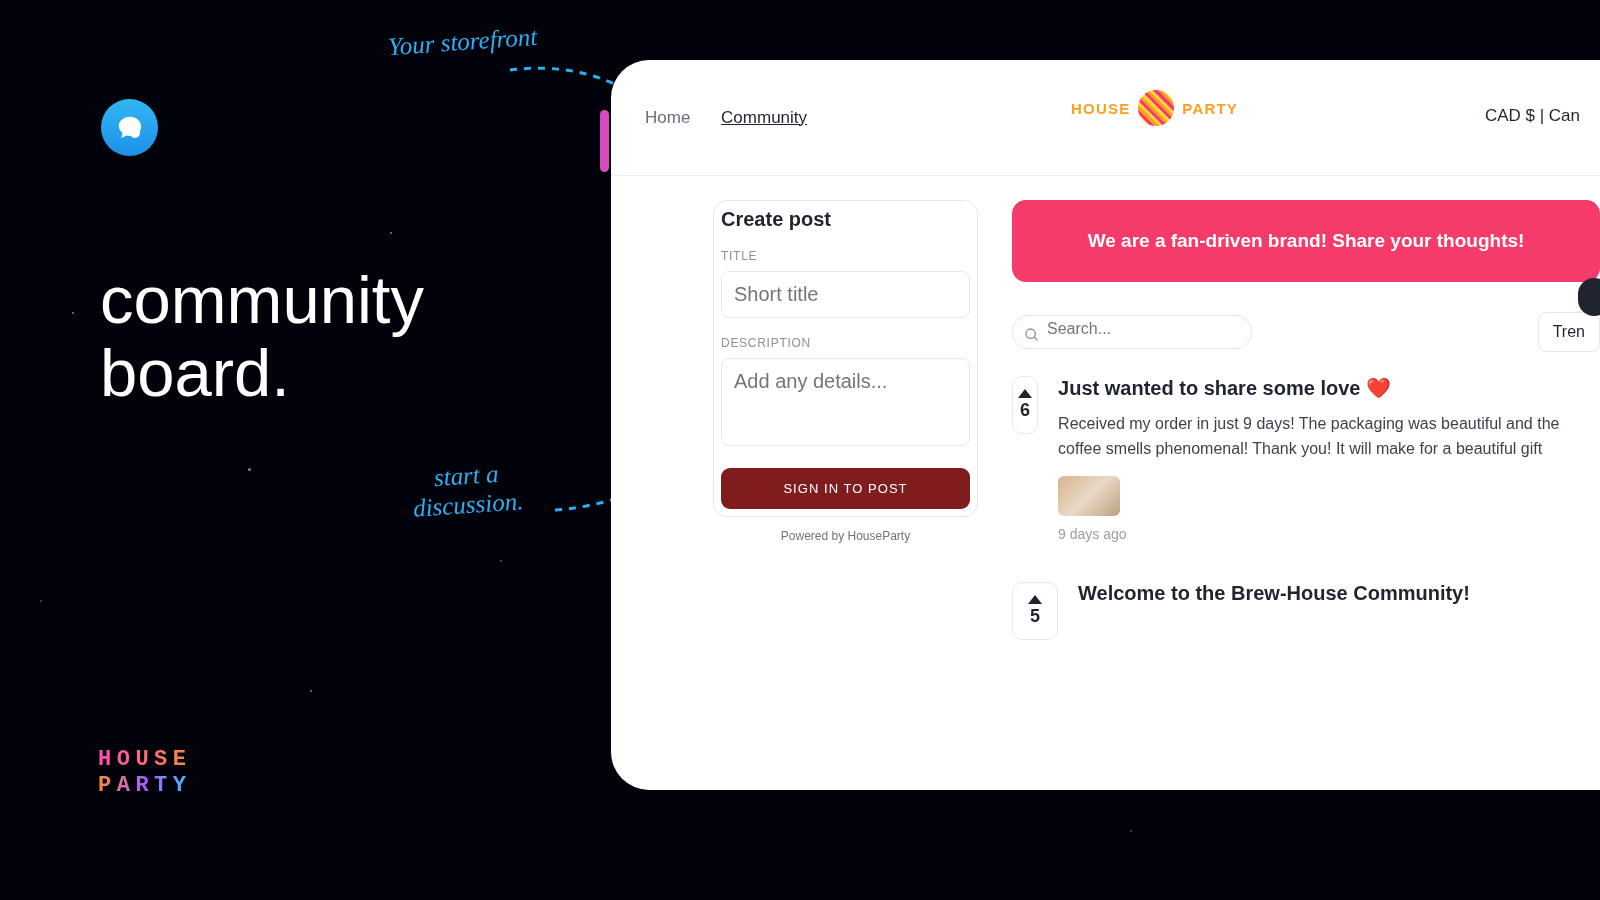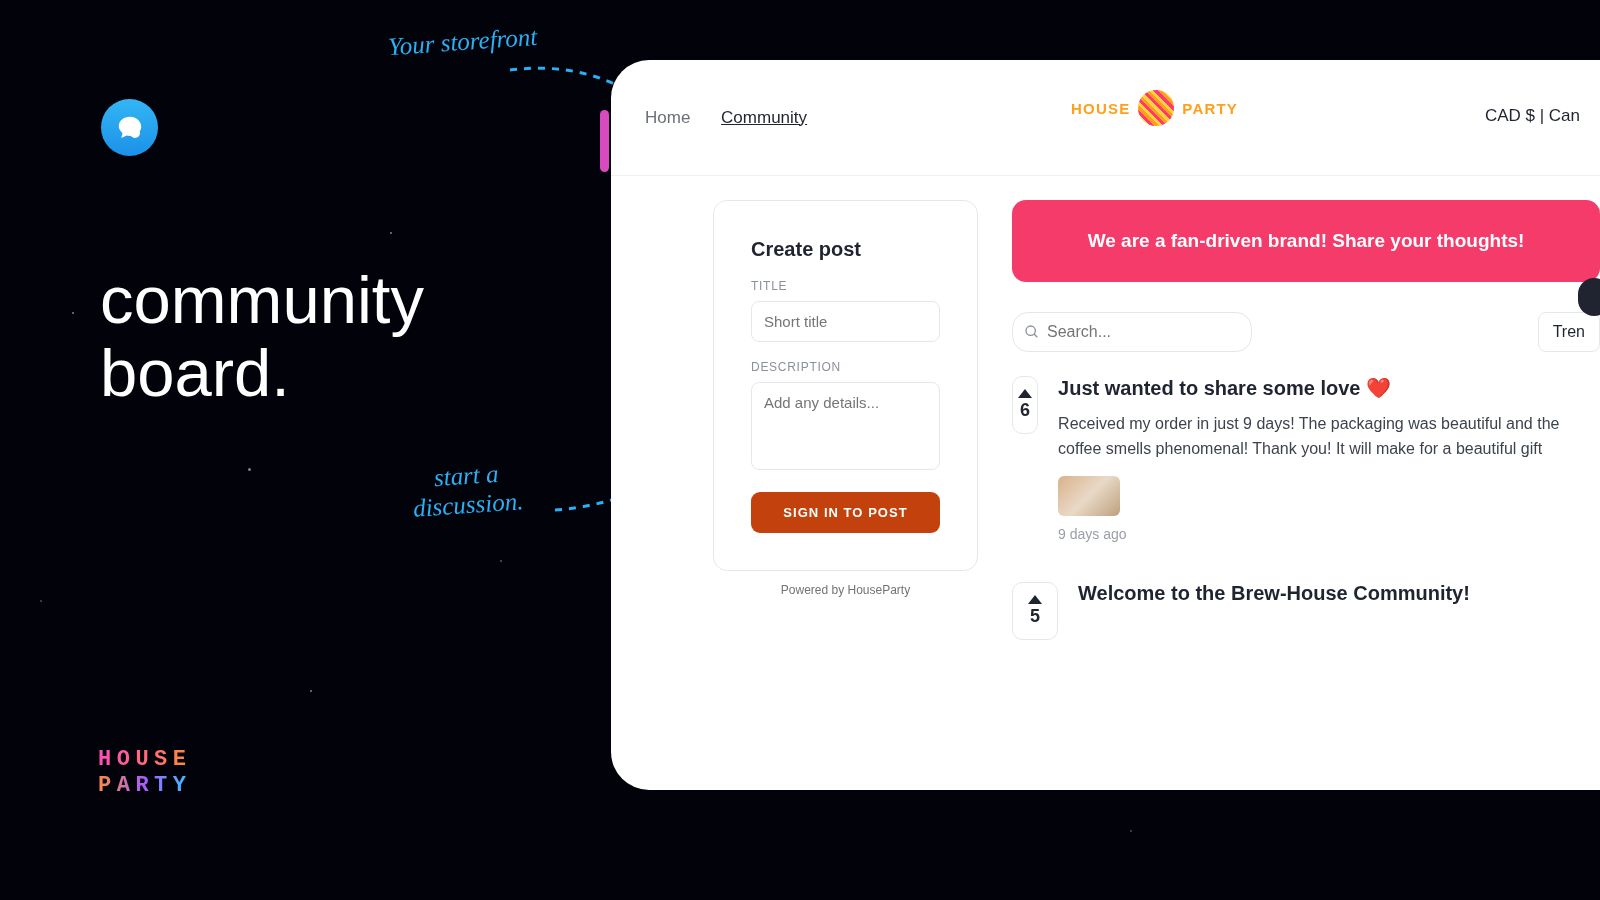--- a/index.html
+++ b/index.html
@@ -23,35 +23,35 @@
 .nav a{color:#6a6f79;text-decoration:none;margin-right:26px}
 .nav a.active{color:#1f2430;text-decoration:underline}
 .brand{position:absolute;left:460px;top:30px;display:flex;align-items:center;gap:8px;font-family:Arial;font-weight:700;font-size:15px;letter-spacing:.08em;color:#ff9f1c}
 .disco{width:36px;height:36px;border-radius:50%;background:repeating-linear-gradient(45deg,#ff3773 0 3px,#ff9f1c 3px 6px,#ffd23f 6px 9px)}
 .currency{position:absolute;right:20px;top:46px;font-size:17px;color:#1f2430;white-space:nowrap}
 .header-bubble{position:absolute;right:-10px;top:218px;width:32px;height:38px;background:#1f2430;border-radius:19px}
 
 .app-body{display:flex;gap:34px;padding:24px 0 0 102px}
 
 
-.create-card{width:265px;border:1px solid #e5e8eb;border-radius:14px;padding:37px;background:#fff}
+.create-card{width:265px;border:1px solid #e5e8eb;border-radius:14px;padding:7px;background:#fff}
 .create-card h3{font-size:20px;font-weight:600;margin-bottom:18px}
 .fld-label{font-size:12px;letter-spacing:.06em;color:#8b919b;font-weight:400;margin-bottom:8px}
-.tinput{width:100%;border:1px solid #e5e8eb;border-radius:8px;padding:11px 12px;font-size:15px;color:#8b919b;margin-bottom:18px;font-family:inherit}
+.tinput{width:100%;border:1px solid #e5e8eb;border-radius:8px;padding:11px 12px;font-size:20px;color:#8b919b;margin-bottom:18px;font-family:inherit}
 .tarea{height:88px;resize:none}
-.signin-btn{width:100%;background:#c2410c;color:#fff;border:none;border-radius:9px;padding:13px;font-size:13px;font-weight:700;letter-spacing:.08em}
+.signin-btn{width:100%;background:#7f1d1d;color:#fff;border:none;border-radius:9px;padding:13px;font-size:13px;font-weight:400;letter-spacing:.08em}
 .powered{text-align:center;font-size:12px;color:#737373;margin-top:12px}
 
 
 .feed{width:630px}
 .banner{background:#f43b6a;color:#fff;border-radius:14px;padding:30px 22px;font-size:19px;font-weight:600;text-align:center;margin-bottom:30px}
 .feed-tools{display:flex;gap:14px;align-items:center;margin-bottom:24px}
 .search{flex:0 0 240px;position:relative}
 .search svg{position:absolute;left:12px;top:12px;width:16px;height:16px;stroke:#8b919b}
-.search input{width:100%;border:1px solid #e5e8eb;border-radius:16px;padding:10px 12px 10px 34px;font-size:16px;color:#6d28d9}
+.search input{width:100%;border:1px solid #e5e8eb;border-radius:16px;padding:4px 12px 10px 34px;font-size:16px;color:#6d28d9}
 .sort-chip{margin-left:auto;border:1px solid #e5e8eb;border-radius:8px;padding:10px 14px;font-size:16px;color:#1f2430;background:#fff}
 
 .post{display:flex;gap:20px;margin-bottom:40px}
 .vote{width:46px;height:58px;border:1px solid #e5e8eb;border-radius:10px;display:flex;flex-direction:column;align-items:center;justify-content:center;gap:2px;background:#fff}
 .vote .arw{width:0;height:0;border-left:7px solid transparent;border-right:7px solid transparent;border-bottom:9px solid #1f2430}
 .vote .n{font-size:18px;font-weight:700}
 .post-body h4{font-size:20px;font-weight:700;margin-bottom:12px}
 .post-body p{font-size:16px;color:#3d434d;line-height:1.55}
 .thumb{width:62px;height:40px;margin-top:14px;border-radius:6px;background:linear-gradient(135deg,#d9b28a 0%,#e9d9c7 50%,#bca07d 100%)}
 .ago{font-size:14px;color:#9aa0a8;margin-top:10px}

